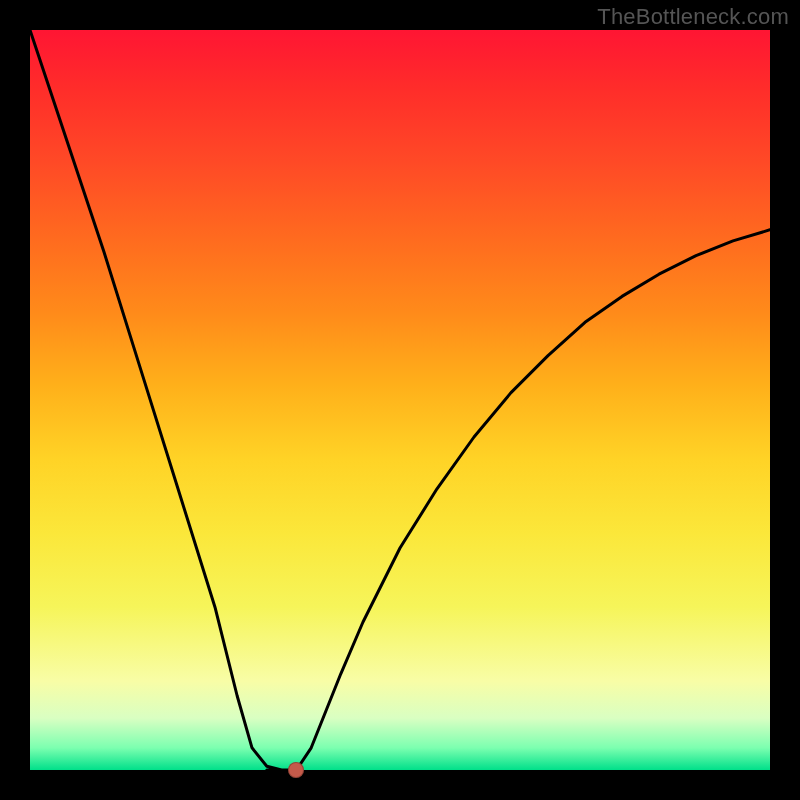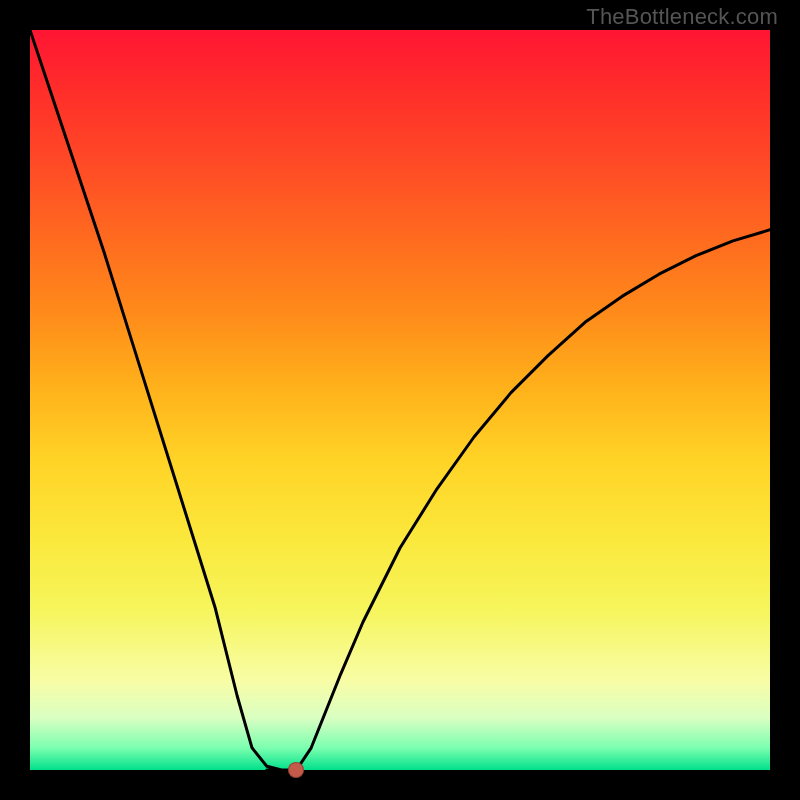--- a/index.html
+++ b/index.html
@@ -13,21 +13,21 @@
   }
   .frame {
     position: relative;
     width: 800px;
     height: 800px;
     background: #000;
   }
   .watermark {
     position: absolute;
     top: 4px;
-    right: 22px;
+    right: 11px;
     color: #555;
     font-size: 22px;
     font-weight: 500;
     letter-spacing: 0.2px;
     z-index: 5;
     user-select: none;
   }
   .plot-area {
     position: absolute;
     left: 30px;

